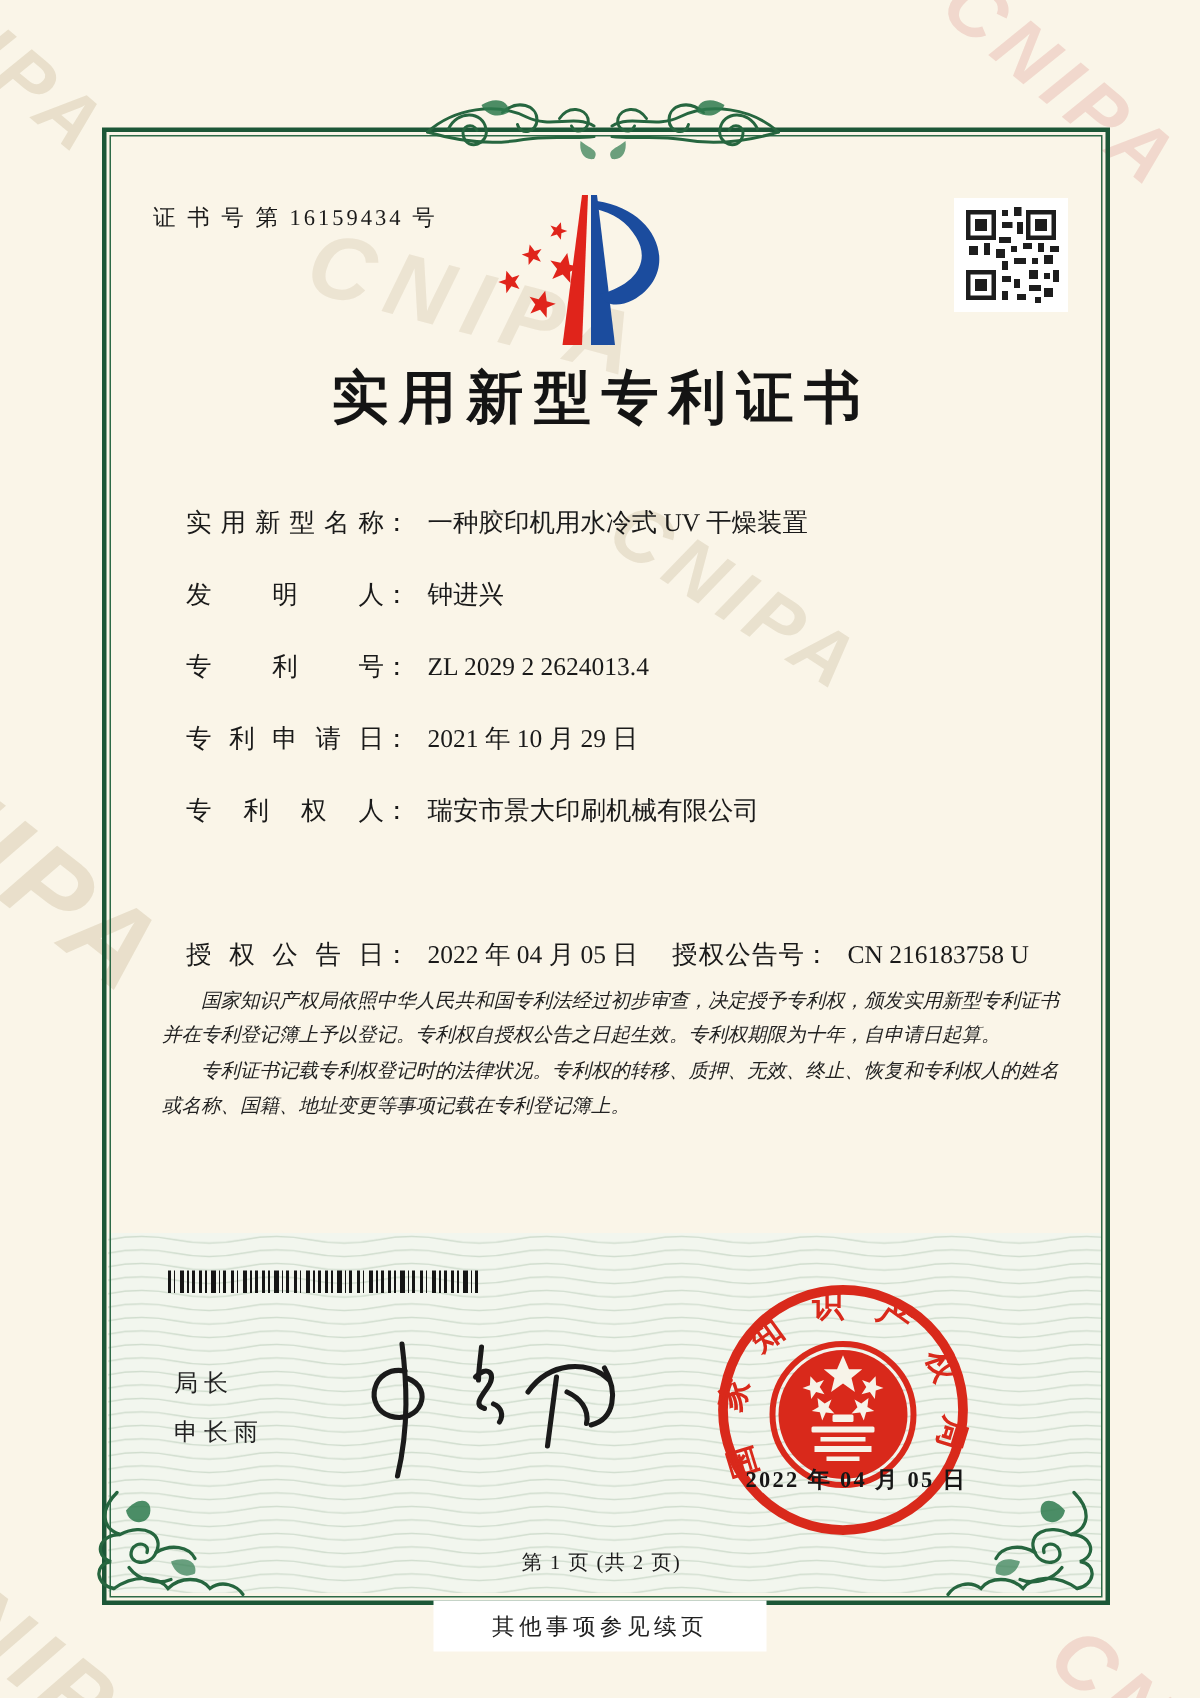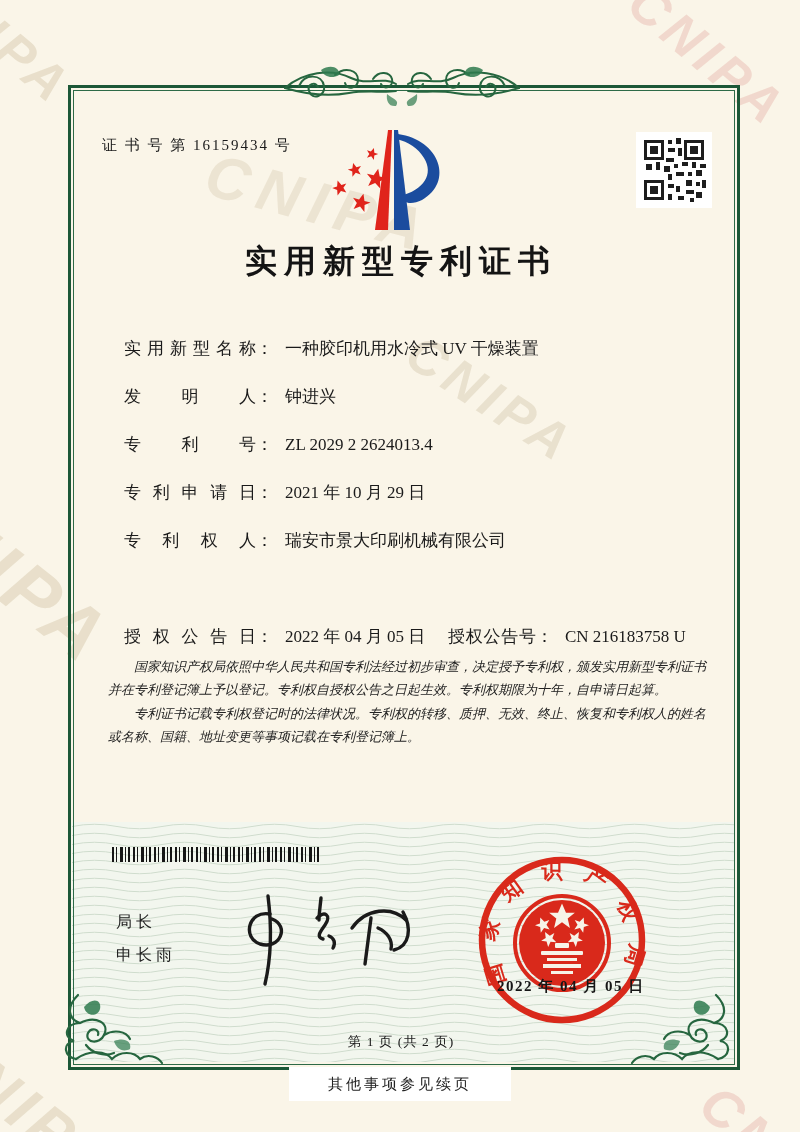--- a/index.html
+++ b/index.html
@@ -20,21 +20,21 @@
   .wm3{left:428px;top:322px;font-size:52px;transform:rotate(33deg);color:rgba(206,192,162,0.38);}
   .wm4{left:-78px;top:452px;font-size:76px;transform:rotate(38deg);}
   .wm5{left:-42px;top:1012px;font-size:62px;transform:rotate(38deg);}
   .wm6{left:655px;top:-28px;font-size:52px;transform:rotate(40deg);}
   .wm7{left:728px;top:1072px;font-size:54px;transform:rotate(40deg);}
   
   .z3{z-index:3;}
   .cert-number{left:102px;top:136px;font-size:15px;letter-spacing:2px;}
   .logo{left:330px;top:124px;}
   .qr{left:636px;top:132px;}
-  .title{left:68px;top:240px;width:666px;text-align:center;font-size:32px;font-weight:bold;letter-spacing:7px;color:#141414;}
+  .title{left:68px;top:240px;width:666px;text-align:center;font-size:38px;font-weight:bold;letter-spacing:7px;color:#141414;}
   .row{left:124px;height:26px;font-size:17px;white-space:nowrap;}
   .flabel{display:inline-block;width:132px;text-align:justify;text-align-last:justify;vertical-align:bottom;}
   .flabel.short{width:88px;}
   .fvalue{margin-left:12px;}
   .row7b{position:absolute;left:300px;top:0;white-space:nowrap;padding-left:24px;}
   .r1{top:337px}.r2{top:385px}.r3{top:433px}.r4{top:481px}.r5{top:529px}.r6{top:577px}.r7{top:625px}
   .body-text{left:108px;top:655px;width:600px;font-size:13px;line-height:23.4px;font-style:italic;color:#222;}
   .body-text p{margin:0;text-indent:2em;}
   .barcode{left:112px;top:847px;width:209px;height:15px;
     background:repeating-linear-gradient(90deg,#161616 0 2px,transparent 2px 4px,#161616 4px 5px,transparent 5px 8px,

